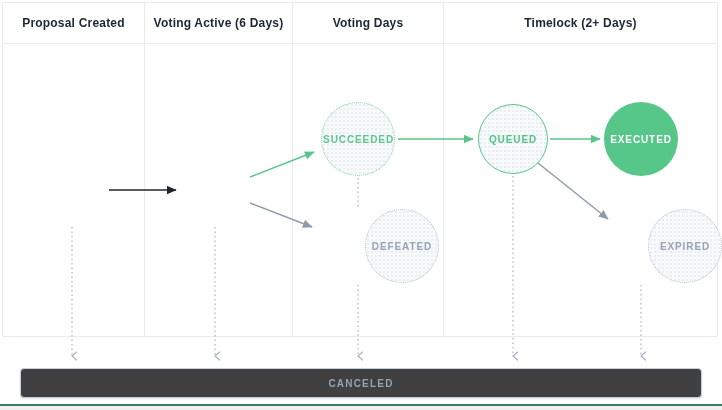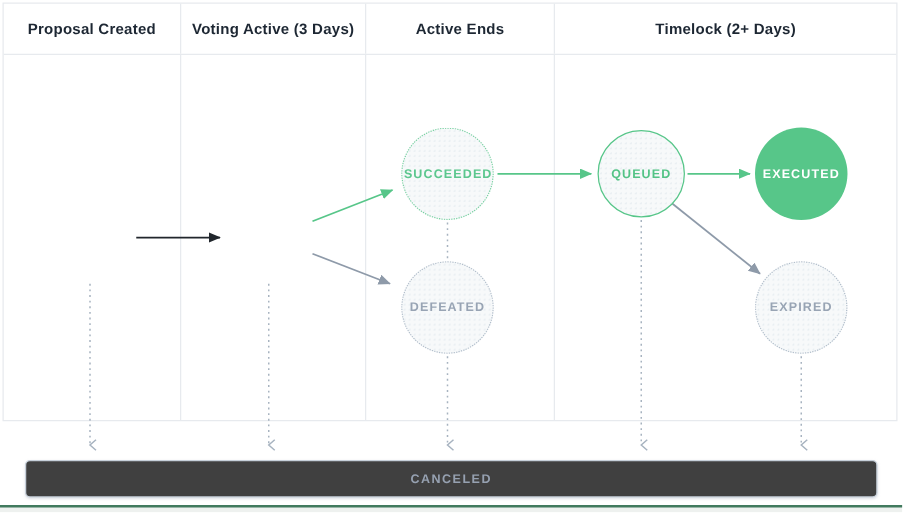--- a/index.html
+++ b/index.html
@@ -29,21 +29,21 @@
     position:absolute; border-radius:50%;
     display:flex; align-items:center; justify-content:center;
     font-size:10px; font-weight:bold; letter-spacing:0.9px;
     box-sizing:border-box; text-align:center;
     background-color:#f7f9fa;
     background-image:radial-gradient(#e7edf1 0.8px, transparent 0.8px);
     background-size:4px 4px;
   }
   .st-solid-gray { border:1px solid #a9b4c4; color:#16202e; }
   .st-dotted-green { border:1px dotted #79d2a2; color:#5cc78e;justify-content:flex-end; }
-  .st-dotted-gray { border:1px dotted #b3bfcc; color:#98a4b4; }
+  .st-dotted-gray { border:1px dotted #b3bfcc; color:#98a4b4;margin-left:44px; }
   .st-solid-green { border:1px solid #57c689; color:#53c386; }
   .st-filled-green {
     border:none; background:#57c689; background-image:none; color:#ffffff;
   }
   #st-pending  { left:37px;  top:155px; width:70px; height:70px; }
   #st-active   { left:180px; top:155px; width:70px; height:70px; }
   #st-succeeded{ left:321px; top:102px; width:74px; height:74px; }
   #st-defeated { left:321px; top:209px; width:74px; height:74px; }
   #st-queued   { left:478px; top:104px; width:70px; height:70px;text-align:right; }
   #st-executed { left:604px; top:102px; width:74px; height:74px;text-align:right; }
@@ -68,24 +68,24 @@
 <body>
 
 <div id="stage">
 
   <div id="grid">
     <div class="row hdr-row">
       <div class="col c1">
         <div class="hdr-label">Proposal Created</div>
       </div>
       <div class="col c2">
-        <div class="hdr-label">Voting Active (3 Days)</div>
+        <div class="hdr-label">Voting Active (6 Days)</div>
       </div>
       <div class="col c3">
-        <div class="hdr-label">Active Ends</div>
+        <div class="hdr-label">Voting Days</div>
       </div>
       <div class="col c4">
         <div class="hdr-label">Timelock (2+ Days)</div>
       </div>
     </div>
     <div class="row body-row">
       <div class="col c1"></div>
       <div class="col c2"></div>
       <div class="col c3"></div>
       <div class="col c4"></div>

